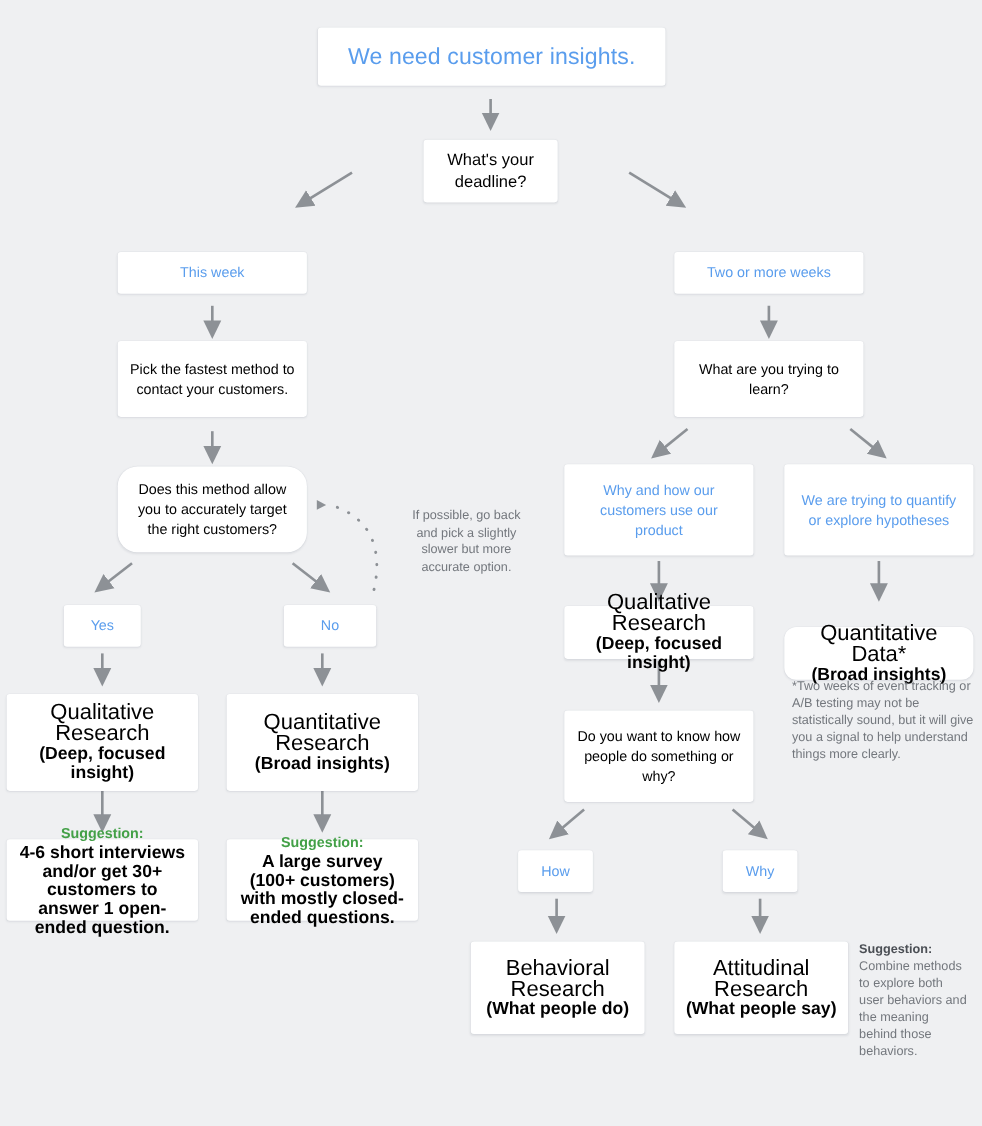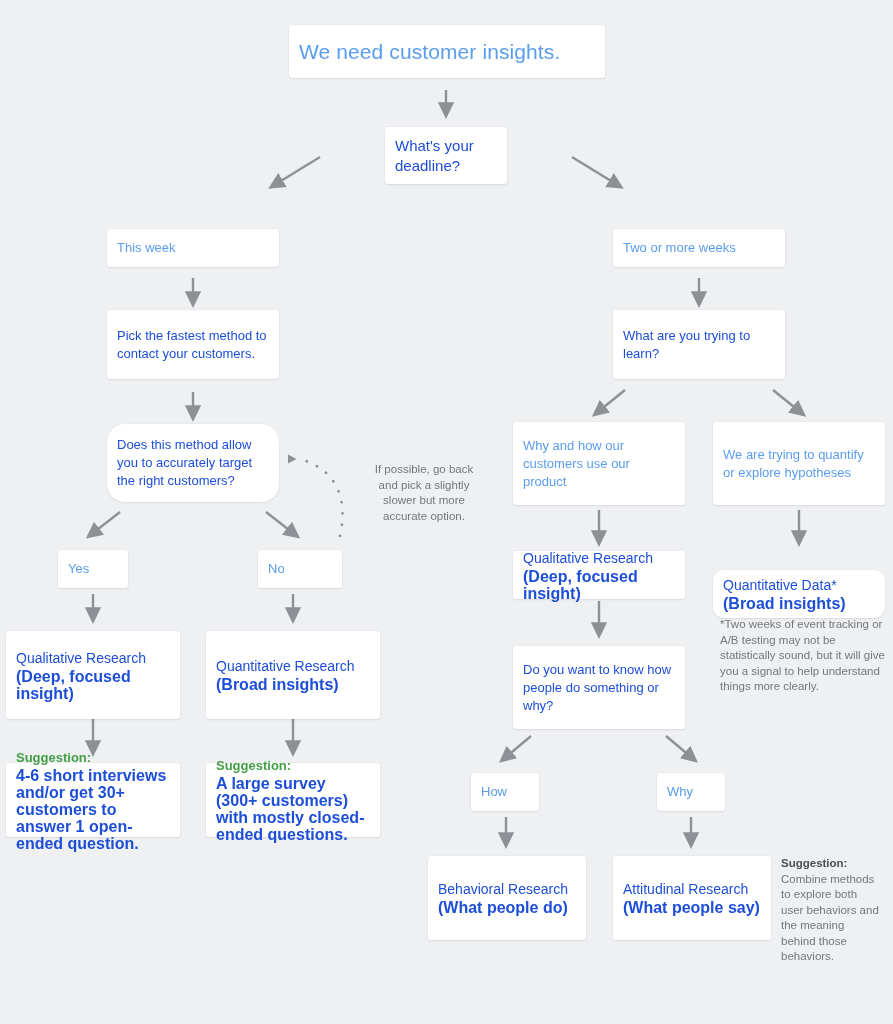--- a/index.html
+++ b/index.html
@@ -18,33 +18,34 @@
     overflow: hidden;
   }
   .card {
     position: absolute;
     background: #ffffff;
     border-radius: 3px;
     box-shadow: 0 1px 2px rgba(60,70,90,0.10), 0 0 0 0.5px rgba(60,70,90,0.04);
     display: flex;
     align-items: center;
     justify-content: center;
+    text-align: center;
     box-sizing: border-box;
     padding: 6px 10px;
   }
   .card .inner { width: 100%; }
   .blue { color: #5a9ded; }
-  .green { color: #1d4ed8; }
+  .green { color: #000000; }
   .green-strong { color: #43a047; font-weight: bold; }
   .title-card {
     font-size: 21px;
     letter-spacing: 0.1px;
   }
   .t15 { font-size: 15px; line-height: 20px; }
-  .t14 { font-size: 14px; line-height: 19px; }
+  .t14 { font-size: 20px; line-height: 19px; }
   .t13 { font-size: 13px; line-height: 18px; }
   .t12 { font-size: 16px; line-height: 17px; font-weight: bold; }
   .note {
     position: absolute;
     color: #73777d;
     font-size: 11.5px;
     line-height: 15.5px;
     box-sizing: border-box;
   }
   .note b { color: #4b4f55; font-weight: bold; }
@@ -208,21 +209,21 @@
   <div class="card" style="left:6px; top:763px; width:174px; height:74px;">
     <span class="inner">
       <span class="sub t13 green-strong">Suggestion:</span>
       <span class="sub t12 green">4-6 short interviews and/or get 30+ customers to answer 1 open-ended question.</span>
     </span>
   </div>
 
   <div class="card" style="left:206px; top:763px; width:174px; height:74px;">
     <span class="inner">
       <span class="sub t13 green-strong">Suggestion:</span>
-      <span class="sub t12 green">A large survey (300+ customers) with mostly closed-ended questions.</span>
+      <span class="sub t12 green">A large survey (100+ customers) with mostly closed-ended questions.</span>
     </span>
   </div>
 
   <div class="card t13" style="left:613px; top:229px; width:172px; height:38px;">
     <span class="inner blue">Two or more weeks</span>
   </div>
 
   <div class="card t13" style="left:613px; top:310px; width:172px; height:69px;">
     <span class="inner green">What are you trying to learn?</span>
   </div>

